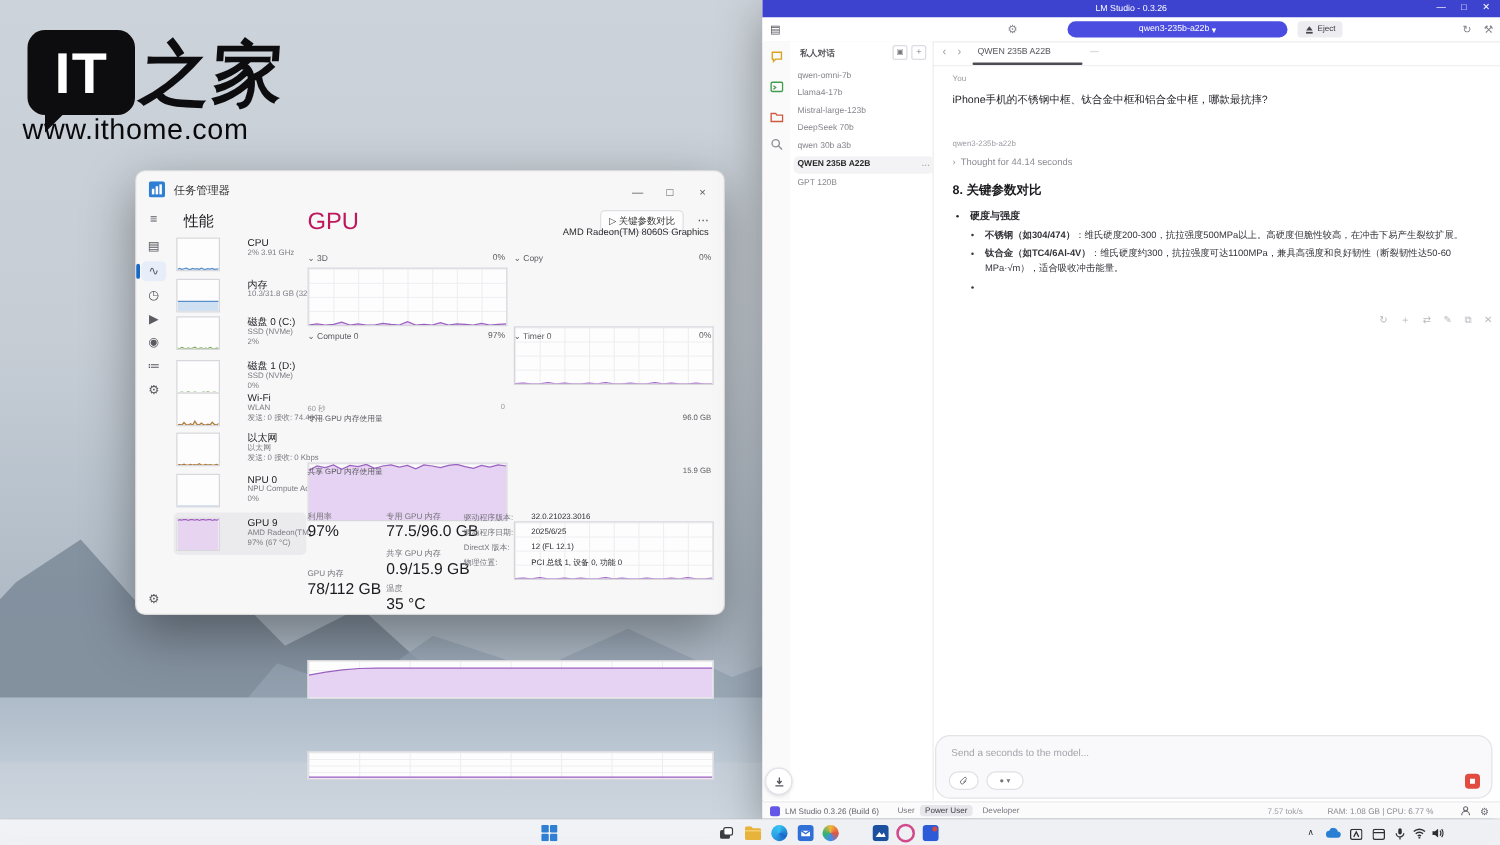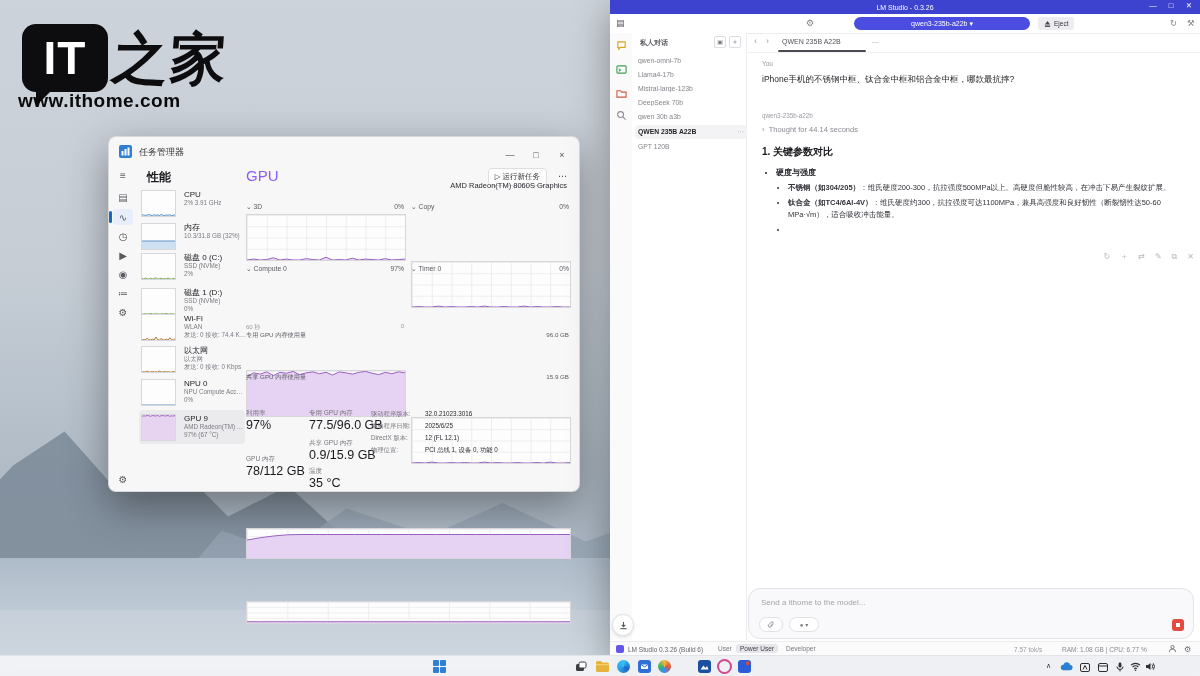--- a/index.html
+++ b/index.html
@@ -11,30 +11,30 @@
     clip-path:polygon(0 100%,0 55%,10% 28%,22% 8%,34% 42%,46% 22%,60% 58%,74% 40%,88% 72%,100% 100%)}
   .ridgeB{left:180px;top:470px;width:520px;height:110px;background:#95a3b1;opacity:.8;
     clip-path:polygon(0 100%,8% 55%,20% 75%,32% 35%,48% 60%,62% 30%,78% 65%,90% 45%,100% 100%)}
   .water{left:0;top:558px;width:100%;height:55px;background:linear-gradient(#aebbc8,#bfcbd6)}
   .shore{left:0;top:610px;width:100%;height:48px;background:linear-gradient(#c6cfd9,#cdd6de)}
   
   .wm-bubble{left:22px;top:24px;width:86px;height:68px;background:#0d0d0f;border-radius:14px;color:#fff;
     display:flex;align-items:center;justify-content:center;font-weight:bold;font-size:46px;letter-spacing:1px}
   .wm-bubble:after{content:"";position:absolute;left:14px;bottom:-14px;border:10px solid transparent;border-top-color:#0d0d0f;border-left-color:#0d0d0f}
   .wm-cn{left:112px;top:22px;font-size:56px;font-weight:bold;color:#0d0d0f;transform:skewX(-4deg);letter-spacing:2px}
-  .wm-url{left:18px;top:90px;font-size:19px;font-weight:bold;color:#0a0a0c;letter-spacing:.5px}
+  .wm-url{left:18px;top:90px;font-size:23px;font-weight:normal;color:#0a0a0c;letter-spacing:.5px}
   
   .win{background:#f7f7f8;border-radius:8px;box-shadow:0 14px 42px rgba(0,0,0,.38);border:1px solid rgba(0,0,0,.12)}
   
   .tm-title{font-size:9px;color:#333}
   .tm-ctl{font-size:9px;color:#555;width:26px;text-align:center;display:inline-block}
   .railico{width:20px;height:16px;display:flex;align-items:center;justify-content:center;font-size:10px;color:#5a5a60}
   .railico.sel{background:#e7eef9;border-radius:4px}
   .railbar{width:3px;height:12px;background:#1868c6;border-radius:2px}
-  .tm-item{position:absolute;left:2px;width:102px;display:flex;gap:8px;align-items:flex-start}
+  .tm-item{position:absolute;left:2px;width:102px;display:flex;gap:22px;align-items:flex-start}
   .tm-item .thumb{width:33px;height:25px;border:1px solid #d8d8dc;background:#fdfdfe;position:relative;flex:none;overflow:hidden}
   .tm-item .lbl{font-size:8px;color:#1d1d22;line-height:1.15}
   .tm-item .sub{font-size:6.3px;color:#7b7b82;line-height:1.25;white-space:nowrap;overflow:hidden;max-width:62px;text-overflow:ellipsis}
   .tm-sel{position:absolute;left:-2px;top:-4px;width:106px;height:34px;background:#ebebee;border-radius:4px}
   .grid{border:1px solid #d6d6db;background-color:#fdfdfe;position:relative;overflow:hidden;
     background-image:linear-gradient(to right,#ededef 1px,transparent 1px),linear-gradient(to bottom,#ededef 1px,transparent 1px);
     background-size:12.5% 100%,100% 25%}
   .chead{display:flex;justify-content:space-between;font-size:6.8px;color:#5a5a60}
   .caxis{display:flex;justify-content:space-between;font-size:6px;color:#9a9aa0}
   .statlbl{font-size:6.5px;color:#76767c}
@@ -94,22 +94,22 @@
       <div class="railico">▤</div>
       <div class="railico sel" style="margin-top:4px;position:relative"><span class="railbar" style="position:absolute;left:-4px"></span>∿</div>
       <div class="railico" style="margin-top:3px">◷</div>
       <div class="railico" style="margin-top:3px">▶</div>
       <div class="railico" style="margin-top:3px">◉</div>
       <div class="railico" style="margin-top:3px">≔</div>
       <div class="railico" style="margin-top:3px">⚙</div>
     </div>
     <div class="abs railico" style="left:4px;top:334px">⚙</div>
 
-    <div class="abs" style="left:38px;top:32px;font-size:12px;font-weight:700;color:#1a1a1e">性能</div>
-    <div class="abs" style="right:32px;top:31px;font-size:7.5px;color:#333;border:1px solid #e0e0e4;background:#fdfdfe;border-radius:4px;padding:3px 6px">▷ <span>运行新任务</span></div>
+    <div class="abs" style="left:38px;top:32px;font-size:12px;font-weight:400;color:#1a1a1e">性能</div>
+    <div class="abs" style="right:32px;top:31px;font-size:7.5px;color:#333;border:1px solid #e0e0e4;background:#fdfdfe;border-radius:4px;padding:3px 6px">▷ <span>关键参数对比</span></div>
     <div class="abs" style="right:12px;top:34px;font-size:9px;color:#444">⋯</div>
 
     <div class="abs" style="left:30px;top:0;width:106px;height:354px">
       <div class="tm-item" style="top:53px">
         <div class="thumb">
             <svg viewBox="0 0 100 40" preserveAspectRatio="none" style="position:absolute;inset:0;width:100%;height:100%">
               <polygon points="0,40 0.00,38.80 5.26,38.00 10.53,39.20 15.79,38.40 21.05,37.60 26.32,38.80 31.58,39.20 36.84,38.00 42.11,38.80 47.37,38.40 52.63,39.20 57.89,37.60 63.16,38.80 68.42,39.20 73.68,38.40 78.95,38.80 84.21,38.00 89.47,39.20 94.74,38.80 100.00,38.40 100,40" fill="#e8f0f9"></polygon>
               <polyline points="0.00,38.80 5.26,38.00 10.53,39.20 15.79,38.40 21.05,37.60 26.32,38.80 31.58,39.20 36.84,38.00 42.11,38.80 47.37,38.40 52.63,39.20 57.89,37.60 63.16,38.80 68.42,39.20 73.68,38.40 78.95,38.80 84.21,38.00 89.47,39.20 94.74,38.80 100.00,38.40" fill="none" stroke="#5b8fc9" stroke-width="1" vector-effect="non-scaling-stroke"></polyline>
             </svg>
           </div>
@@ -203,21 +203,21 @@
             </svg>
           </div>
         <div style="position:relative">
             <div class="lbl">GPU 9</div>
             <div class="sub">AMD Radeon(TM) 80...</div>
             <div class="sub">97% (67 °C)</div>
           </div>
       </div>
     </div>
 
-    <div class="abs" style="left:137px;top:30px;font-size:15px;color:#8b5cf6">GPU</div>
+    <div class="abs" style="left:137px;top:30px;font-size:19px;color:#be185d">GPU</div>
     <div class="abs" style="right:12px;top:44px;font-size:7.5px;color:#2a2a2e">AMD Radeon(TM) 8060S Graphics</div>
 
     <div class="abs chead" style="left:137px;top:66px;width:158px">
         <span>⌄ <span>3D</span></span>
         <span>0%</span>
       </div>
     <div class="abs grid" style="left:137px;top:77px;width:158px;height:45px">
         <svg viewBox="0 0 100 40" preserveAspectRatio="none" style="position:absolute;inset:0;width:100%;height:100%">
           <polygon points="0,40 0.00,40.00 4.17,39.20 8.33,40.00 12.50,39.60 16.67,38.00 20.83,40.00 25.00,39.20 29.17,40.00 33.33,40.00 37.50,38.80 41.67,39.60 45.83,40.00 50.00,37.60 54.17,40.00 58.33,39.60 62.50,40.00 66.67,38.40 70.83,40.00 75.00,39.20 79.17,39.60 83.33,40.00 87.50,38.80 91.67,40.00 95.83,39.60 100.00,39.20 100,40" fill="#e9d9f3"></polygon>
           <polyline points="0.00,40.00 4.17,39.20 8.33,40.00 12.50,39.60 16.67,38.00 20.83,40.00 25.00,39.20 29.17,40.00 33.33,40.00 37.50,38.80 41.67,39.60 45.83,40.00 50.00,37.60 54.17,40.00 58.33,39.60 62.50,40.00 66.67,38.40 70.83,40.00 75.00,39.20 79.17,39.60 83.33,40.00 87.50,38.80 91.67,40.00 95.83,39.60 100.00,39.20" fill="none" stroke="#9a60c0" stroke-width="1" vector-effect="non-scaling-stroke"></polyline>
@@ -394,43 +394,43 @@
       <span class="abs" style="left:36px;top:5px;font-size:7px;color:#55555c">QWEN 235B A22B</span>
       <span class="abs" style="left:32px;top:16.5px;width:88px;height:2px;background:#4c4c54;border-radius:1px"></span>
       <span class="abs" style="left:126px;top:5px;font-size:7px;color:#bbbbc2">—</span>
     </div>
 
     <div class="abs" style="left:152px;top:60px;width:432px">
       <div class="mini">You</div>
       <div style="font-size:8.5px;color:#26262b;margin-top:7px">iPhone手机的不锈钢中框、钛合金中框和铝合金中框，哪款最抗摔?</div>
       <div class="mini" style="margin-top:26px;font-size:6.3px">qwen3-235b-a22b</div>
       <div style="margin-top:6px;font-size:7.5px;color:#8a8a92">›&nbsp;&nbsp;<span>Thought for 44.14 seconds</span></div>
-      <div style="margin-top:11px;font-size:10px;font-weight:bold;color:#1a1a1e">1. 关键参数对比</div>
+      <div style="margin-top:11px;font-size:10px;font-weight:bold;color:#1a1a1e">8. 关键参数对比</div>
       <ul style="margin:8px 0 0 14px;padding:0">
         <li style="font-size:8px;font-weight:bold;color:#26262b">硬度与强度</li>
         <ul style="margin:4px 0 0 12px;padding:0;list-style-type:disc">
-          <li class="msg" style="font-size:7.5px;margin-top:2px"><b>不锈钢（如304/205）</b><span>：维氏硬度200-300，抗拉强度500MPa以上。高硬度但脆性较高，在冲击下易产生裂纹扩展。</span></li>
+          <li class="msg" style="font-size:7.5px;margin-top:2px"><b>不锈钢（如304/474）</b><span>：维氏硬度200-300，抗拉强度500MPa以上。高硬度但脆性较高，在冲击下易产生裂纹扩展。</span></li>
           <li class="msg" style="font-size:7.5px;margin-top:4px"><b>钛合金（如TC4/6Al-4V）</b><span>：维氏硬度约300，抗拉强度可达1100MPa，兼具高强度和良好韧性（断裂韧性达50-60 MPa·√m），适合吸收冲击能量。</span></li>
           <li class="msg" style="font-size:7.5px;margin-top:4px"></li>
         </ul>
       </ul>
       <div style="text-align:right;margin-top:10px">
         <span class="actico">↻</span><span class="actico">＋</span><span class="actico">⇄</span><span class="actico">✎</span><span class="actico">⧉</span><span class="actico">✕</span>
       </div>
     </div>
 
     <div class="abs" style="left:2px;top:614px;width:20px;height:20px;border-radius:50%;background:#fff;border:1px solid #e2e2e8;box-shadow:0 1px 3px rgba(0,0,0,.12);display:flex;align-items:center;justify-content:center">
       <svg width="9" height="9" viewBox="0 0 10 10">
           <path d="M5 1v5M3 4.2L5 6.4 7 4.2" fill="none" stroke="#55555c" stroke-width="1.2"></path>
           <path d="M1.5 8.5h7" stroke="#55555c" stroke-width="1.2"></path>
         </svg>
     </div>
 
     <div class="abs" style="left:138px;top:588px;width:444px;height:49px;background:#f9f9fb;border:1px solid #e3e3e8;border-radius:12px">
-      <div style="padding:9px 12px;font-size:8px;color:#a3a3ab">Send a ithome to the model...</div>
+      <div style="padding:9px 12px;font-size:8px;color:#a3a3ab">Send a seconds to the model...</div>
       <div class="abs" style="left:10px;bottom:6px;display:flex;gap:6px">
         <div class="pill" style="width:22px;height:13px;background:#fff;border:1px solid #e0e0e5">
           <svg width="8" height="8" viewBox="0 0 10 10">
               <path d="M7.5 4.5L4.8 7.2a1.8 1.8 0 01-2.6-2.6L5.4 1.4a1.3 1.3 0 011.9 1.9L4.4 6.2" fill="none" stroke="#77777e" stroke-width="1"></path>
             </svg>
         </div>
         <div class="pill" style="width:28px;height:13px;background:#fff;border:1px solid #e0e0e5;font-size:6px;color:#77777e;gap:2px">
             <span>●</span>
             <span>▾</span>
           </div>

